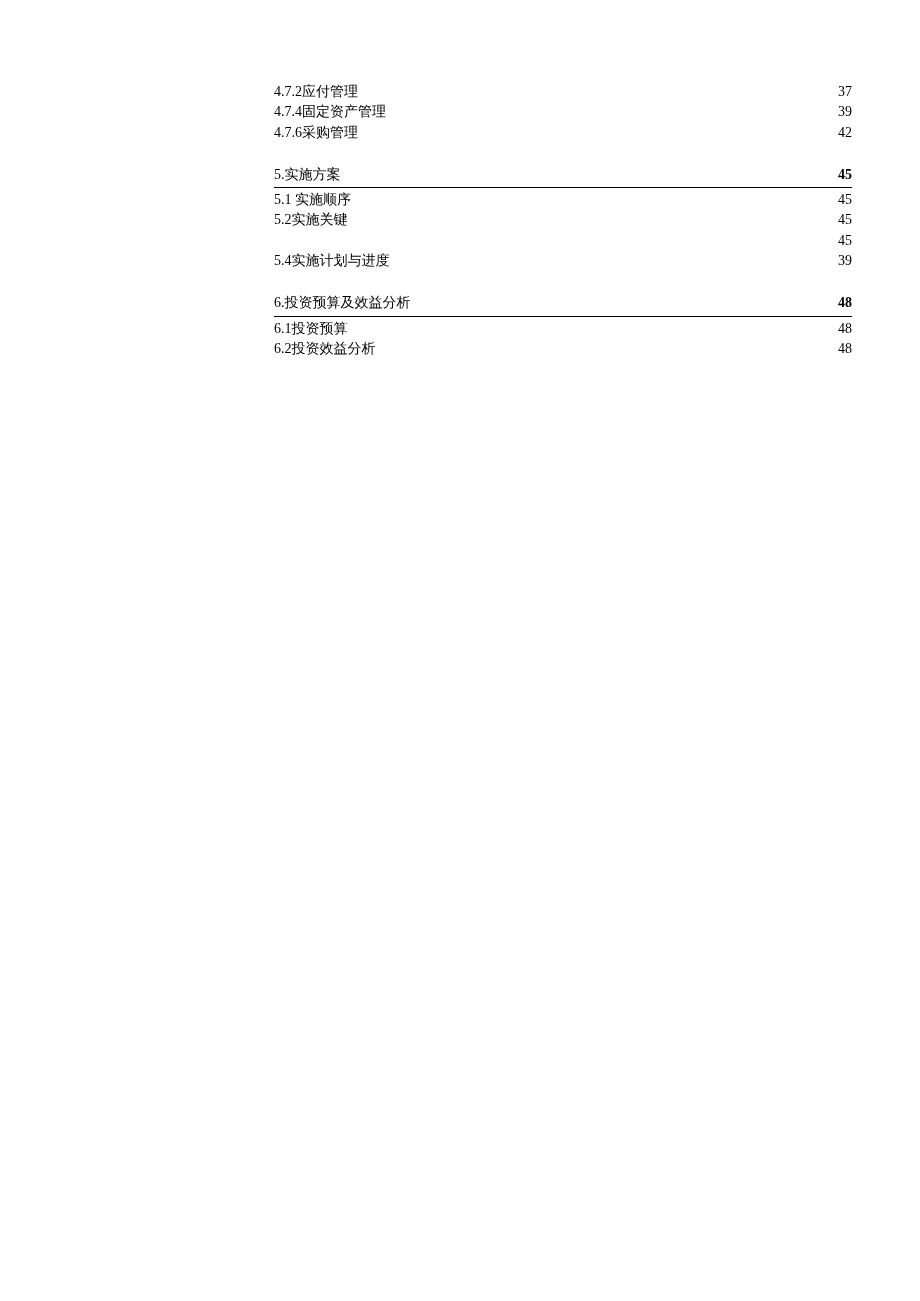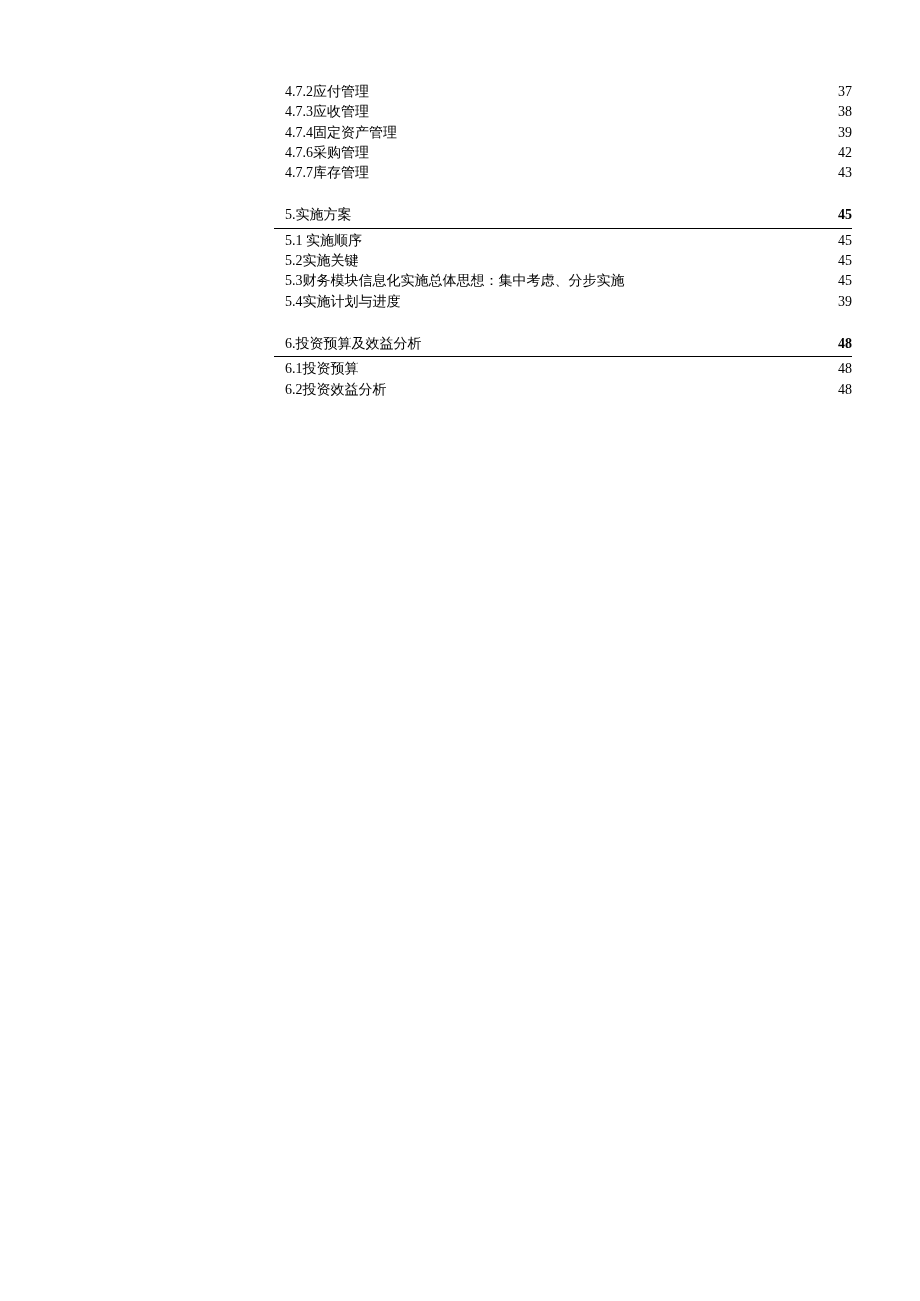--- a/index.html
+++ b/index.html
@@ -17,21 +17,20 @@
       font-size: 14px;
     }
     .toc-container {
       width: 100%;
     }
     .toc-entry {
       display: flex;
       align-items: baseline;
       line-height: 1.45;
       white-space: nowrap;
-      margin-left: 11px;
     }
     .toc-label {
       flex-shrink: 0;
     }
     .toc-label.bold {
       font-weight: normal;
     }
     .toc-dots {
       flex: 1;
       overflow: hidden;
@@ -67,38 +66,28 @@
 <body>
 
 <div class="toc-container">
 
   <div class="toc-entry">
     <span class="toc-label">4.7.2应付管理</span>
     <span class="toc-dots"></span>
     <span class="toc-page">37</span>
   </div>
   <div class="toc-entry">
-    <span class="toc-label">4.7.3应收管理</span>
-    <span class="toc-dots"></span>
-    <span class="toc-page">38</span>
-  </div>
-  <div class="toc-entry">
     <span class="toc-label">4.7.4固定资产管理</span>
     <span class="toc-dots"></span>
     <span class="toc-page">39</span>
   </div>
   <div class="toc-entry">
     <span class="toc-label">4.7.6采购管理</span>
     <span class="toc-dots"></span>
     <span class="toc-page">42</span>
-  </div>
-  <div class="toc-entry">
-    <span class="toc-label">4.7.7库存管理</span>
-    <span class="toc-dots"></span>
-    <span class="toc-page">43</span>
   </div>
 
   <div class="section-gap"></div>
 
   <div class="toc-entry">
     <span class="toc-label bold">5.实施方案</span>
     <span class="toc-dots bold"></span>
     <span class="toc-page bold">45</span>
   </div>
   <div class="divider"></div>
@@ -106,21 +95,20 @@
     <span class="toc-label">5.1  实施顺序</span>
     <span class="toc-dots"></span>
     <span class="toc-page">45</span>
   </div>
   <div class="toc-entry">
     <span class="toc-label">5.2实施关键</span>
     <span class="toc-dots"></span>
     <span class="toc-page">45</span>
   </div>
   <div class="toc-entry">
-    <span class="toc-label">5.3财务模块信息化实施总体思想：集中考虑、分步实施</span>
     <span class="toc-dots"></span>
     <span class="toc-page">45</span>
   </div>
   <div class="toc-entry">
     <span class="toc-label bold">5.4实施计划与进度</span>
     <span class="toc-dots"></span>
     <span class="toc-page">39</span>
   </div>
 
   <div class="section-gap"></div>

